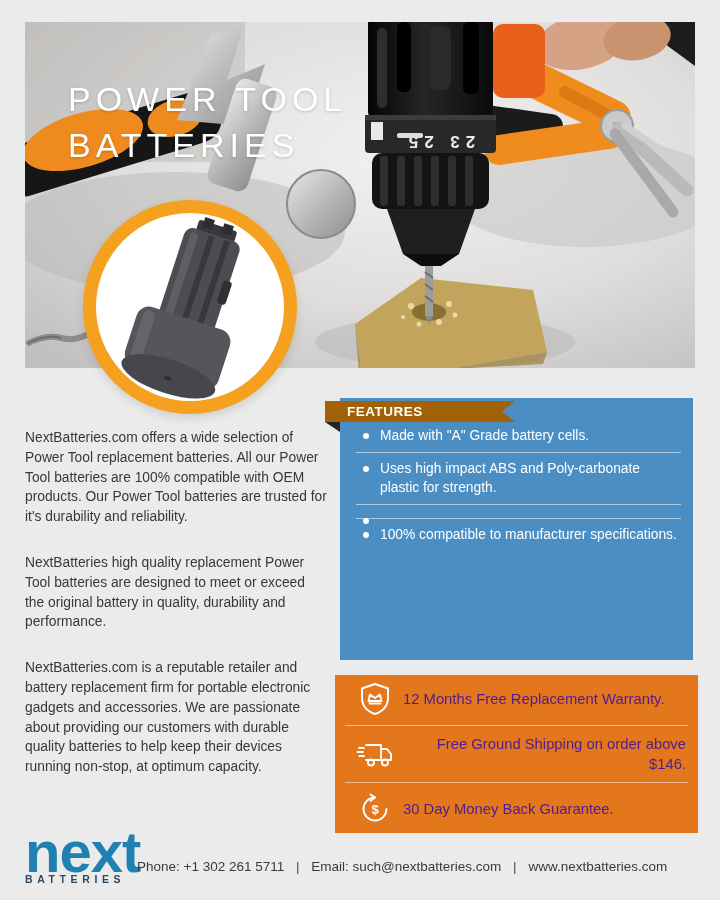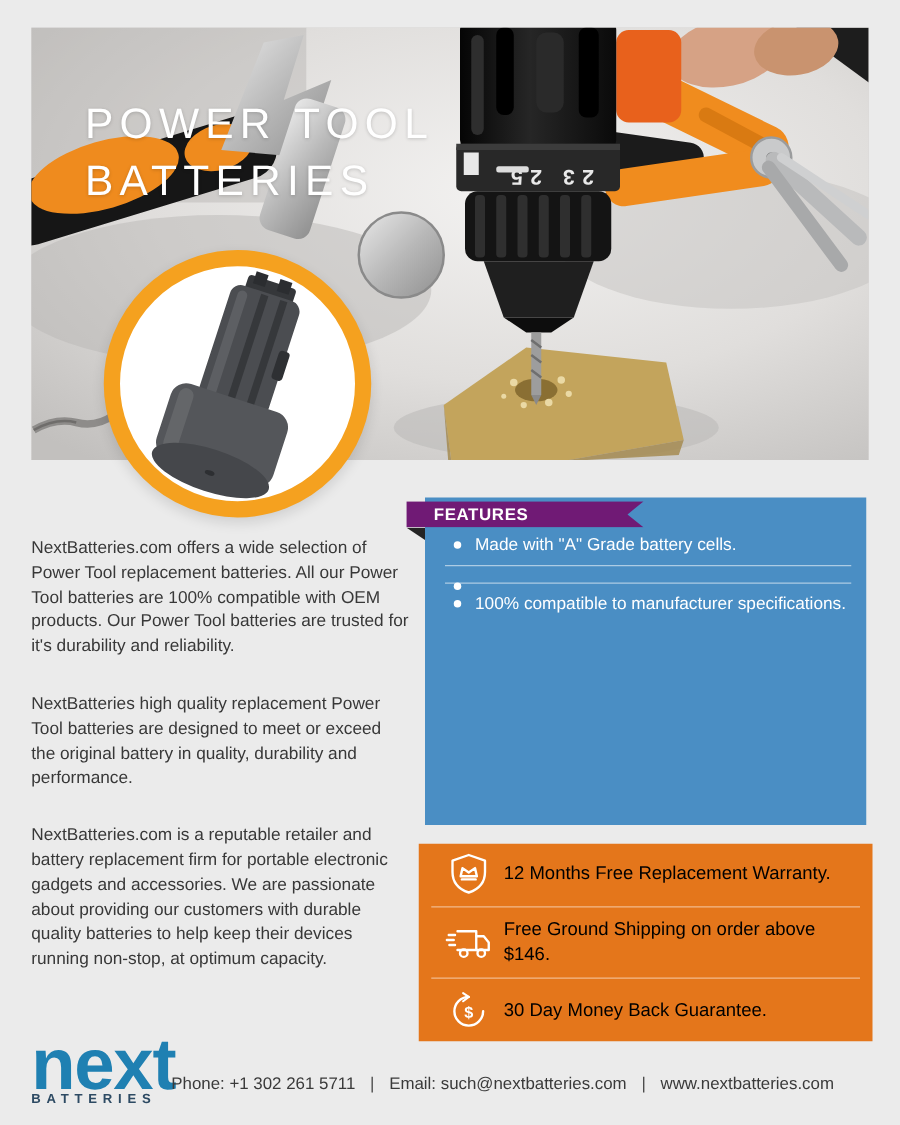--- a/index.html
+++ b/index.html
@@ -24,33 +24,33 @@
   .intro p { margin-bottom:26px; }
 
   
   .features-box { position:absolute; left:340px; top:398px; width:353px; height:262px;
                   background:#4a8ec4; padding:22px 12px 4px 16px; z-index:2; }
   .features-box ul { list-style:none; }
   .features-box li { position:relative; padding:6px 0 7px 24px; color:#ffffff; font-size:13.8px;
                      line-height:19px; border-bottom:1px solid rgba(255,255,255,.55); }
   .features-box li:last-child { border-bottom:none; }
   .bullet { position:absolute; left:7px; top:13px; width:6px; height:6px; border-radius:50%; background:#ffffff; }
-  .ribbon { position:absolute; left:325px; top:401px; width:190px; height:21px; background:#701a75; z-index:3;
+  .ribbon { position:absolute; left:325px; top:401px; width:190px; height:21px; background:#a16207; z-index:3;
             clip-path:polygon(0 0, 100% 0, calc(100% - 13px) 50%, 100% 100%, 0 100%);
             color:#ffffff; font-weight:bold; font-size:13.5px; line-height:21px; padding-left:22px; letter-spacing:.5px; }
   .ribbon-fold { position:absolute; left:325px; top:422px; width:15px; height:10px; background:#242424; z-index:1;
                  clip-path:polygon(0 0, 100% 0, 100% 100%); }
 
   
   .benefits-box { position:absolute; left:335px; top:675px; width:363px; height:158px;
                   background:#e4761b; padding:6px 10px; display:flex; flex-direction:column; justify-content:center; }
   .benefit-row { display:flex; align-items:center; padding:8px 2px; }
   .benefit-row + .benefit-row { border-top:1px solid rgba(255,255,255,.5); }
   .benefit-icon { width:56px; flex:0 0 56px; display:flex; justify-content:center; }
-  .benefit-text { color:#000000; font-size:14.8px; line-height:20px; }
+  .benefit-text { color:#4c1d95; font-size:14.8px; line-height:20px;text-align:right; }
 
   
   .footer-logo { position:absolute; left:25px; top:832px; width:110px; }
   .logo-next { color:#1f80b2; font-size:58px; font-weight:bold; line-height:40px; letter-spacing:-1px; }
   .logo-batteries { color:#2d4a63; font-size:10.5px; font-weight:bold; letter-spacing:4.6px; margin-top:1px; }
   .footer-contact { position:absolute; left:137px; top:859px; color:#3a3a3a; font-size:13.5px; white-space:nowrap; }
   .footer-contact .sep { color:#4a4a4a; margin:0 8px; }
 </style>
 </head>
 <body>
@@ -198,20 +198,24 @@
   <div class="ribbon">FEATURES</div>
 
   <div class="features-box">
     <ul>
       <li>
         <span class="bullet"></span>
         <span>Made with "A" Grade battery cells.</span>
       </li>
       <li>
         <span class="bullet"></span>
+        <span>Uses high impact ABS and Poly-carbonate plastic for strength.</span>
+      </li>
+      <li>
+        <span class="bullet"></span>
       </li>
       <li>
         <span class="bullet"></span>
         <span>100% compatible to manufacturer specifications.</span>
       </li>
     </ul>
   </div>
 
   <div class="benefits-box">
 

